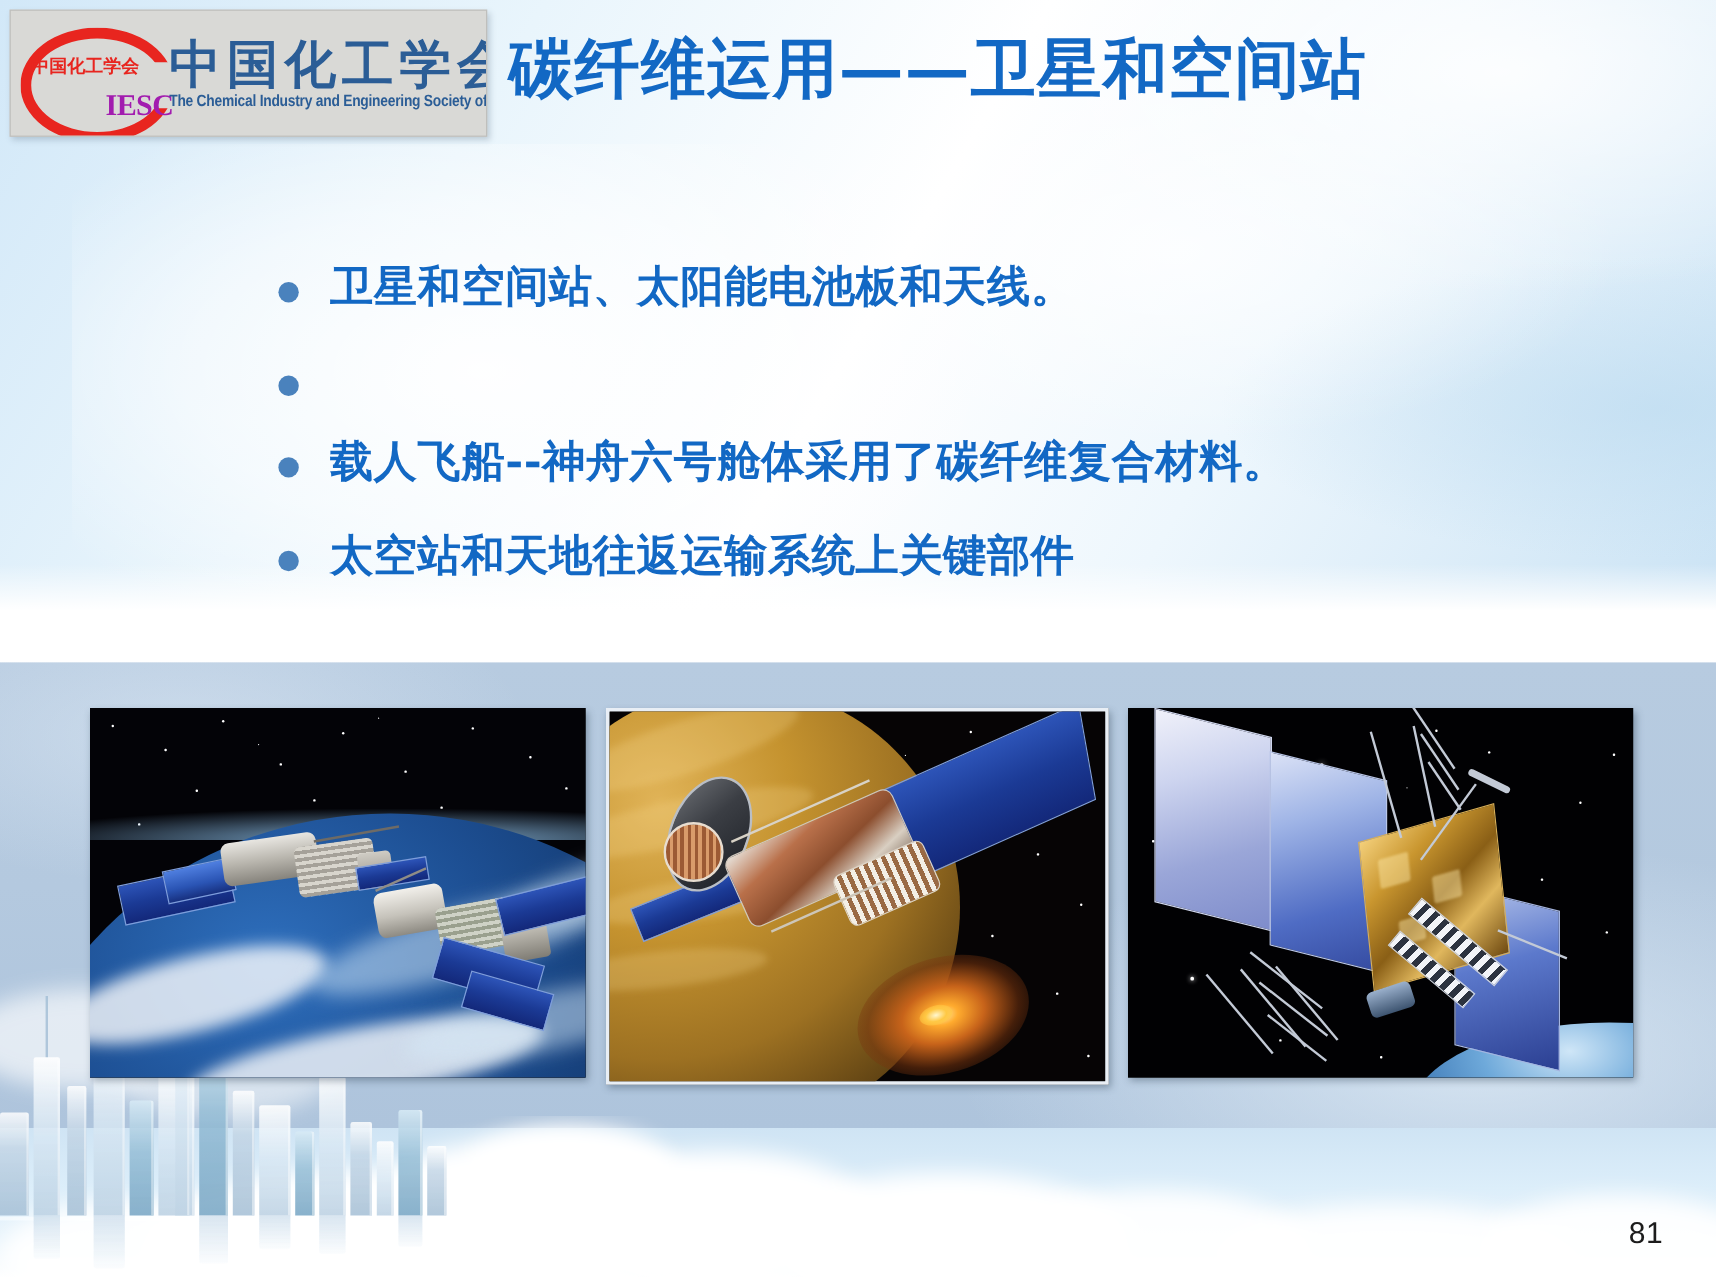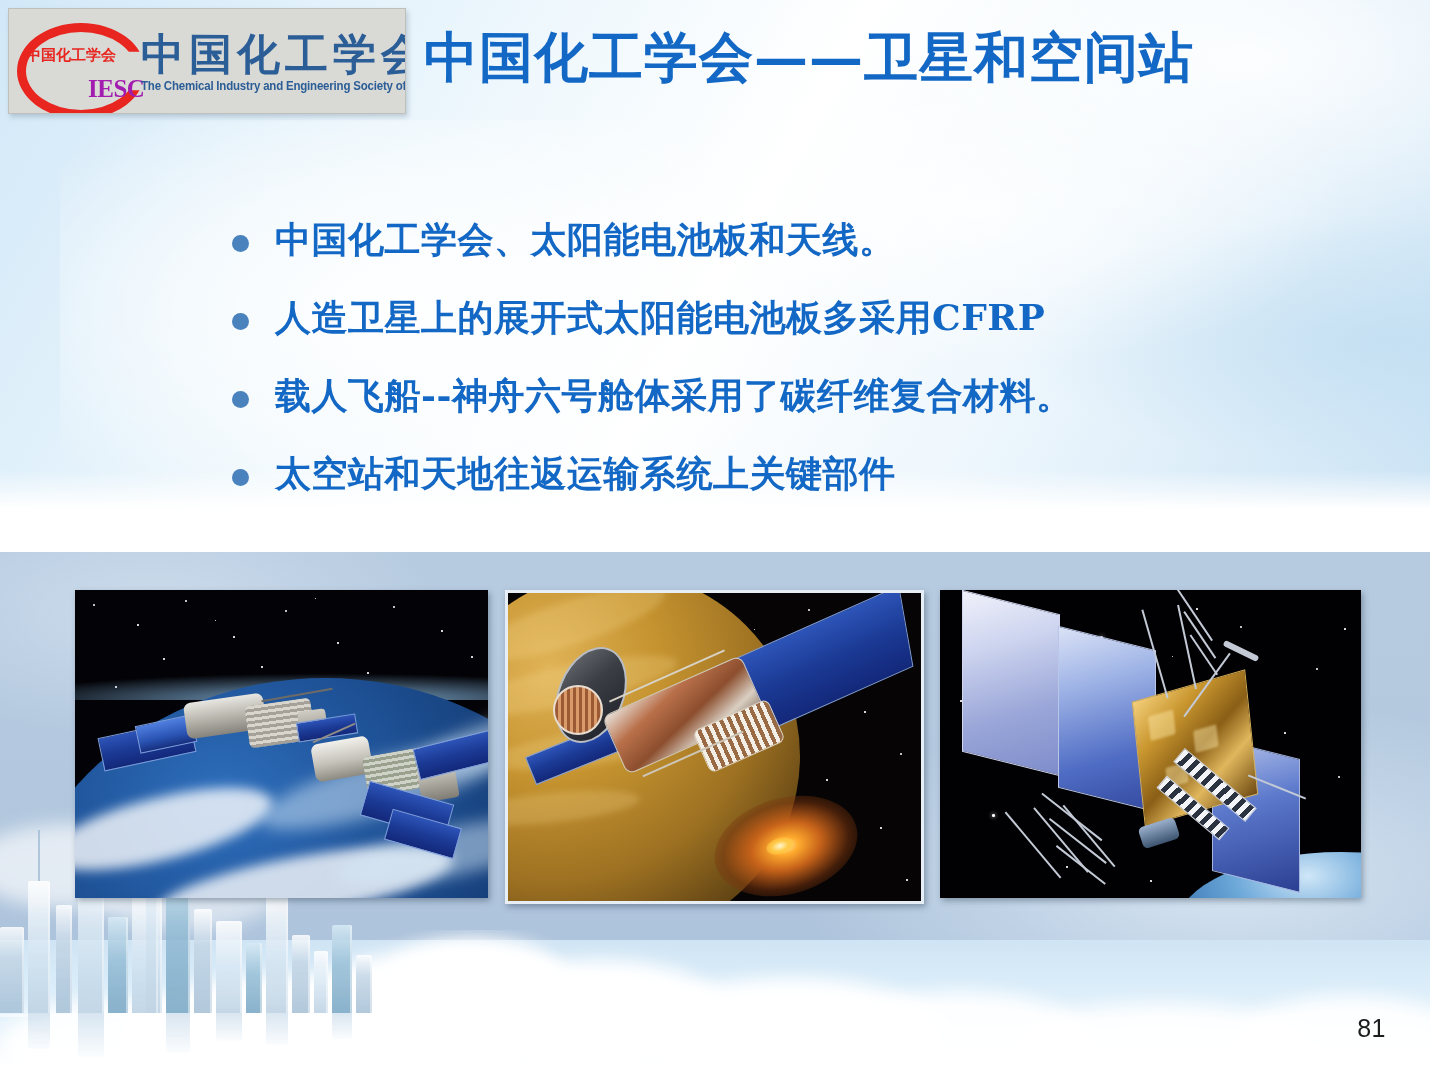--- a/index.html
+++ b/index.html
@@ -228,30 +228,29 @@
       <div class="logo-ring"></div>
       <div class="logo-cn">中国化工学会</div>
       <div class="logo-iesc">IESC</div>
     </div>
     <div class="logo-text">
       <div class="logo-title">中国化工学会</div>
       <div class="logo-sub">The Chemical Industry and Engineering Society of China</div>
     </div>
   </div>
 
-  <div class="slide-title">中国化工学会——卫星和空间站</div>
+  <div class="slide-title">碳纤维运用——卫星和空间站</div>
 
   <div class="bullets">
     <div class="bullet">
       <span class="dot"></span>
-      <span class="btext">中国化工学会、太阳能电池板和天线。</span>
+      <span class="btext">卫星和空间站、太阳能电池板和天线。</span>
     </div>
     <div class="bullet">
       <span class="dot"></span>
-      <span class="btext">人造卫星上的展开式太阳能电池板多采用CFRP</span>
     </div>
     <div class="bullet">
       <span class="dot"></span>
       <span class="btext">载人飞船--神舟六号舱体采用了碳纤维复合材料。</span>
     </div>
     <div class="bullet">
       <span class="dot"></span>
       <span class="btext">太空站和天地往返运输系统上关键部件</span>
     </div>
   </div>

